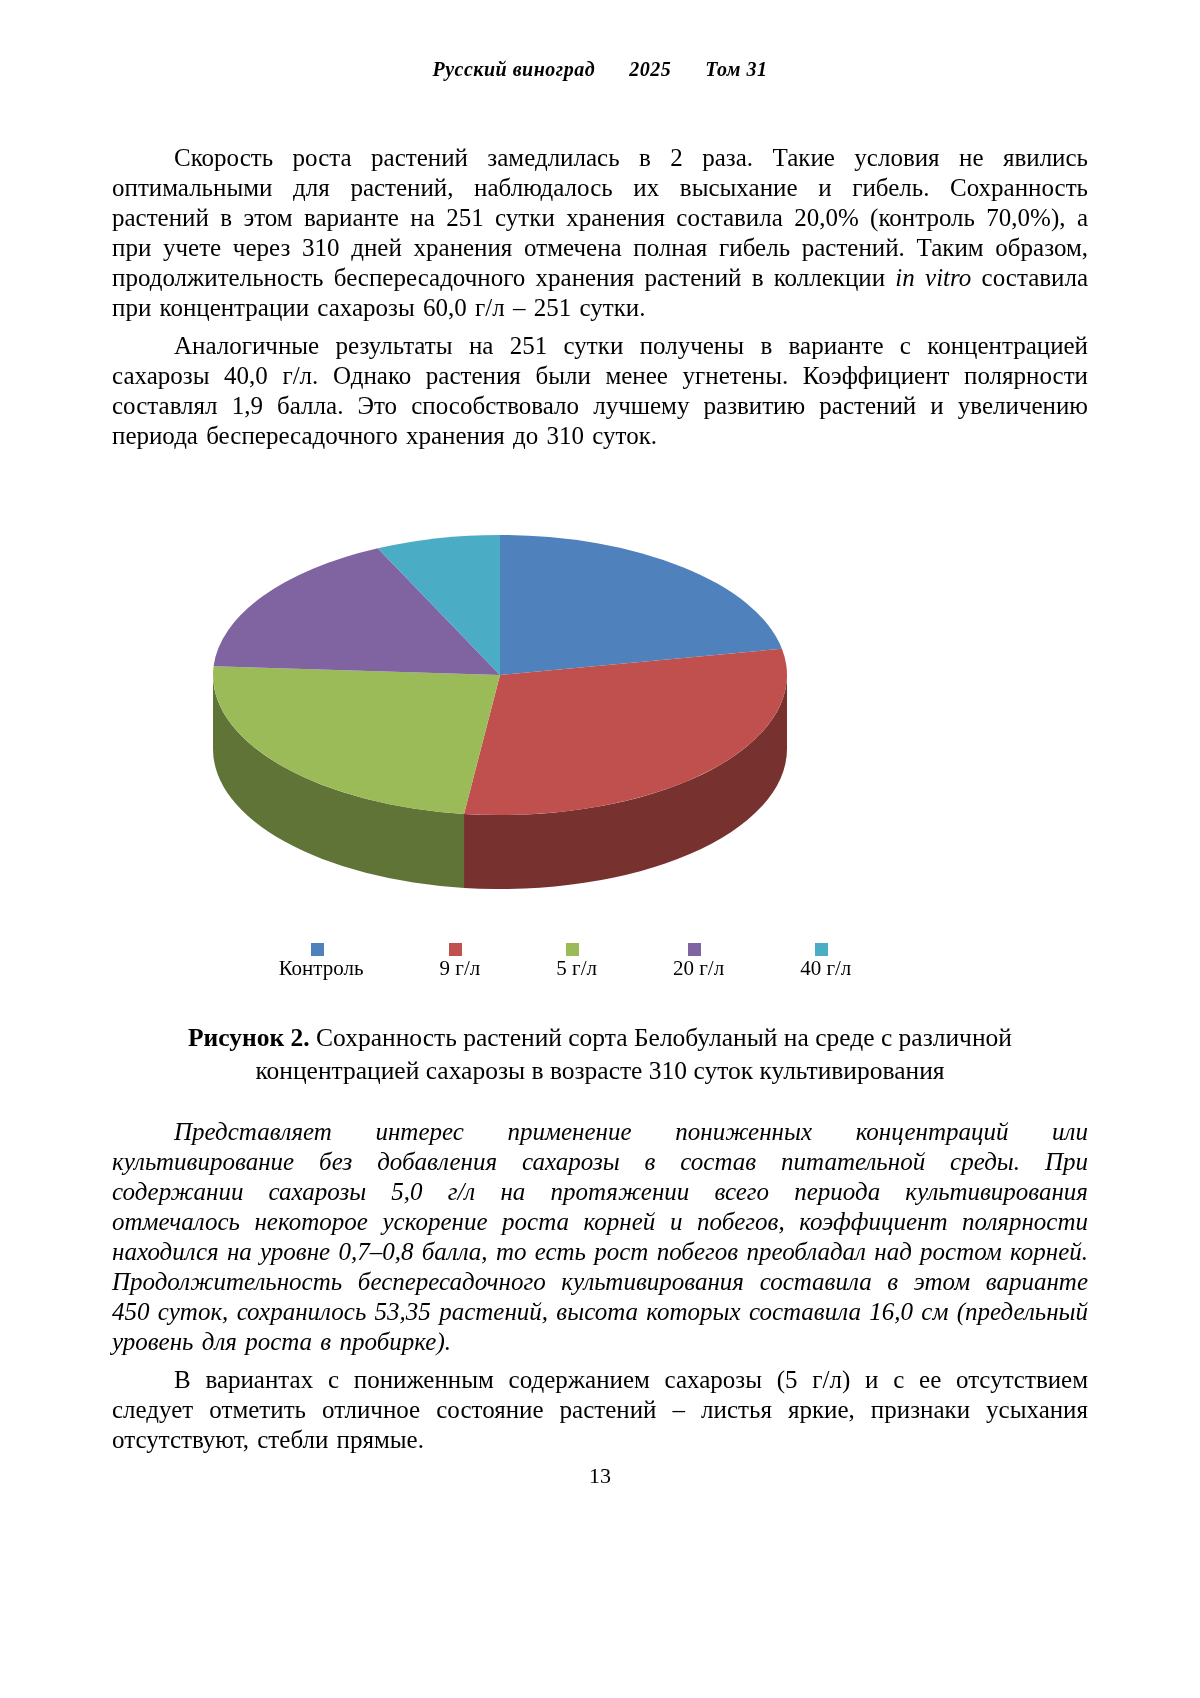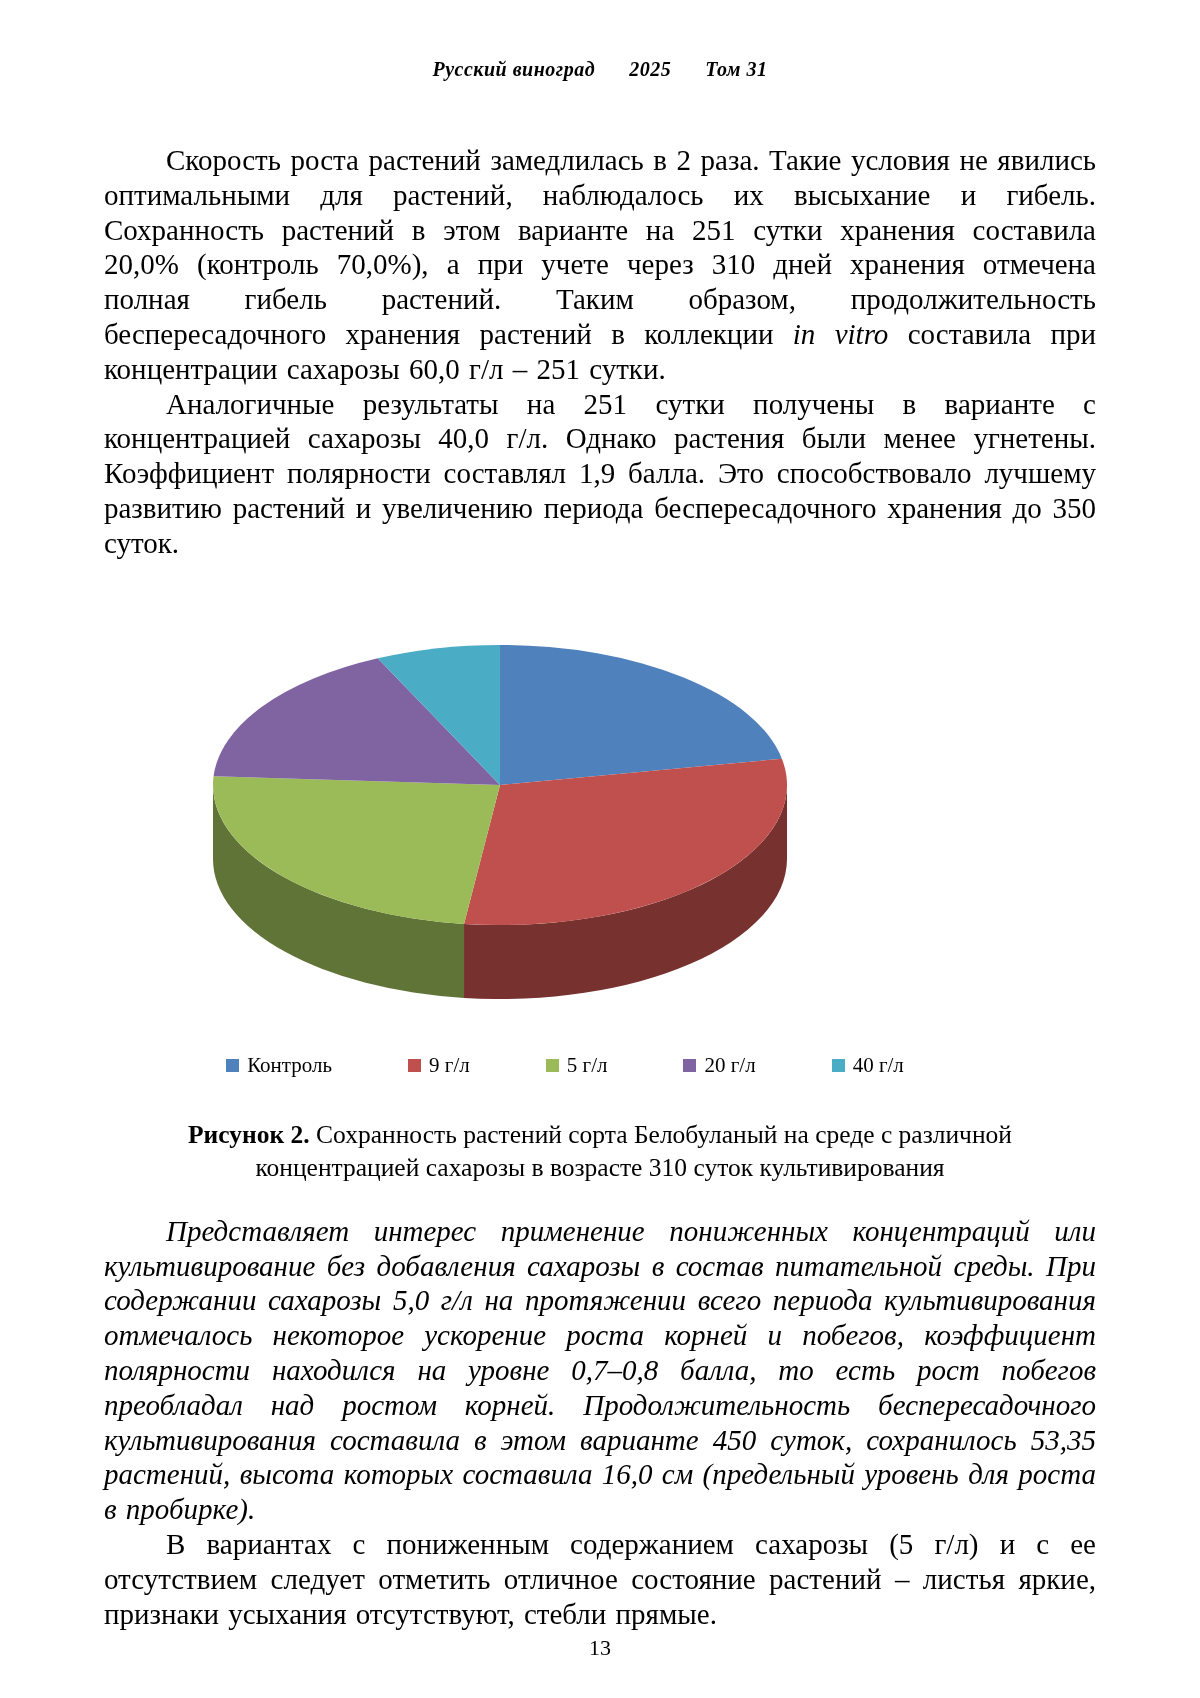--- a/index.html
+++ b/index.html
@@ -8,30 +8,30 @@
     font-family:"Liberation Serif","DejaVu Serif",serif;
     box-sizing:border-box;padding:58px 104px 0 104px;position:relative;overflow:hidden;
   }
   .journal-header{
     text-align:center;font-size:20px;font-style:italic;font-weight:600;
     margin-bottom:62px;letter-spacing:0.5px;
   }
   .journal-header .sep{display:inline-block;width:34px;}
   .journal-year{font-weight:700;}
   .body-text{
-    font-size:29px;line-height:1.2;text-align:justify;margin:0;
+    font-size:25px;line-height:1.2;text-align:justify;margin:8px;
     text-indent:62px;word-spacing:2px;
   }
   .figure-block{margin-top:56px;}
   .pie-svg{display:block;margin-left:66px;}
   .chart-legend{
     display:flex;justify-content:center;gap:76px;align-items:center;
     font-size:21px;margin-top:6px;margin-right:70px;
   }
-  .legend-item{display:inline-flex;align-items:center;white-space:nowrap;}
+  .legend-item{display:inline-flex;align-items:center;white-space:nowrap;flex-direction:column;}
   .legend-item .swatch{display:inline-block;width:13px;height:13px;margin-right:8px;}
   .figure-caption{
     text-align:center;font-size:25.5px;line-height:1.3;margin:40px auto 0 auto;
     max-width:940px;
   }
   .figure-caption b{font-weight:700;}
   .after-figure{margin-top:30px;font-style:italic;}
   .page-number{
     text-align:center;font-size:22px;margin-top:4px;
   }
@@ -40,21 +40,21 @@
 <body>
 
 <div class="page">
 
   <div class="journal-header">
     <span>Русский виноград</span><span class="sep"></span><span class="journal-year">2025</span><span class="sep"></span><span>Том 31</span>
   </div>
 
   <p class="body-text"><span>Скорость роста растений замедлилась в 2 раза. Такие условия не явились оптимальными для растений, наблюдалось их высыхание и гибель. Сохранность растений в этом варианте на 251 сутки хранения составила 20,0% (контроль 70,0%), а при учете через 310 дней хранения отмечена полная гибель растений. Таким образом, продолжительность беспересадочного хранения растений в коллекции </span><i>in vitro</i><span> составила при концентрации сахарозы 60,0 г/л – 251 сутки.</span></p>
 
-  <p class="body-text">Аналогичные результаты на 251 сутки получены в варианте с концентрацией сахарозы 40,0 г/л. Однако растения были менее угнетены. Коэффициент полярности составлял 1,9 балла. Это способствовало лучшему развитию растений и увеличению периода беспересадочного хранения до 350 суток.</p>
+  <p class="body-text">Аналогичные результаты на 251 сутки получены в варианте с концентрацией сахарозы 40,0 г/л. Однако растения были менее угнетены. Коэффициент полярности составлял 1,9 балла. Это способствовало лучшему развитию растений и увеличению периода беспересадочного хранения до 310 суток.</p>
 
   <div class="figure-block">
     <svg id="pie-svg" class="pie-svg" width="660" height="430" viewBox="0 0 660 430" aria-label="3D pie chart">
         <path d="M617.00,168.00 A287,140 0 0 1 294.03,306.90 L294.03,380.90 A287,140 0 0 0 617.00,242.00 Z" fill="rgb(119,50,48)"></path>
         <path d="M294.03,306.90 A287,140 0 0 1 43.00,168.00 L43.00,242.00 A287,140 0 0 0 294.03,380.90 Z" fill="rgb(96,116,55)"></path>
         <path d="M330,168 L330.00,28.00 A287,140 0 0 1 611.92,141.77 Z" fill="#4F81BD"></path>
         <path d="M330,168 L611.92,141.77 A287,140 0 0 1 294.03,306.90 Z" fill="#C0504D"></path>
         <path d="M330,168 L294.03,306.90 A287,140 0 0 1 43.57,159.21 Z" fill="#9BBB59"></path>
         <path d="M330,168 L43.57,159.21 A287,140 0 0 1 207.80,41.32 Z" fill="#8064A2"></path>
         <path d="M330,168 L207.80,41.32 A287,140 0 0 1 330.00,28.00 Z" fill="#4BACC6"></path>

